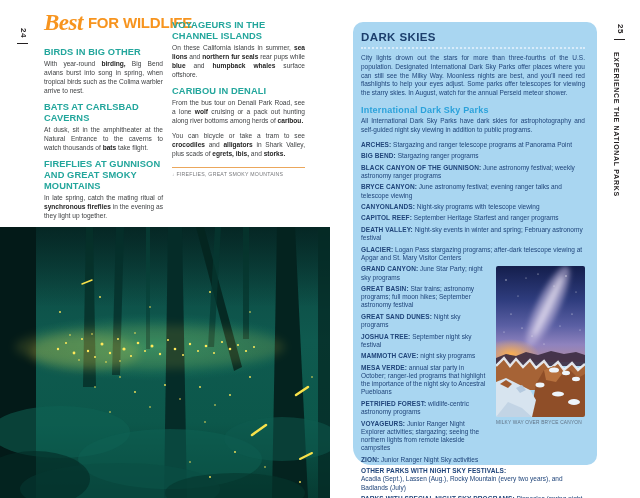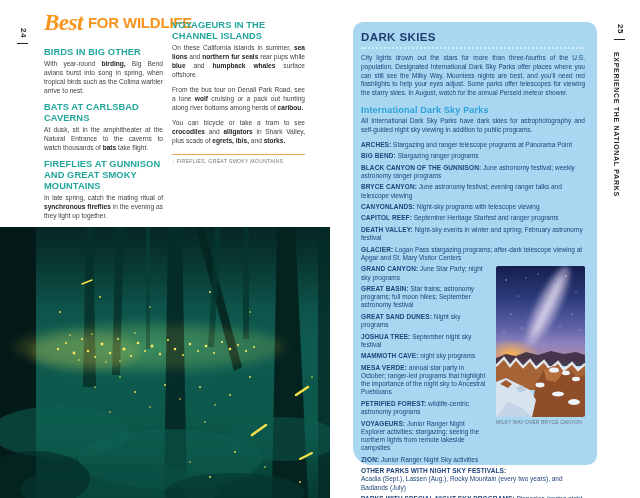--- a/index.html
+++ b/index.html
@@ -102,20 +102,21 @@
     <p><span>In late spring, catch the mating ritual of </span><b>synchronous fireflies</b><span> in the evening as they light up together.</span></p>
   </div>
 </div>
 
 <div class="col" id="col2">
   <div class="sec">
     <h4>VOYAGEURS IN THE CHANNEL ISLANDS</h4>
     <p><span>On these California islands in summer, </span><b>sea lions</b><span> and </span><b>northern fur seals</b><span> rear pups while </span><b>blue</b><span> and </span><b>humpback whales</b><span> surface offshore.</span></p>
   </div>
   <div class="sec">
+    <h4>CARIBOU IN DENALI</h4>
     <p><span>From the bus tour on Denali Park Road, see a lone </span><b>wolf</b><span> cruising or a pack out hunting along river bottoms among herds of </span><b>caribou.</b></p>
   </div>
   <div class="sec">
     <p><span>You can bicycle or take a tram to see </span><b>crocodiles</b><span> and </span><b>alligators</b><span> in Shark Valley, plus scads of </span><b>egrets, ibis,</b><span> and </span><b>storks.</b></p>
   </div>
   <div class="photo-cap-block">
     <div class="photo-cap"><span class="mk">↓</span><span>FIREFLIES, GREAT SMOKY MOUNTAINS</span></div>
   </div>
 </div>
 

